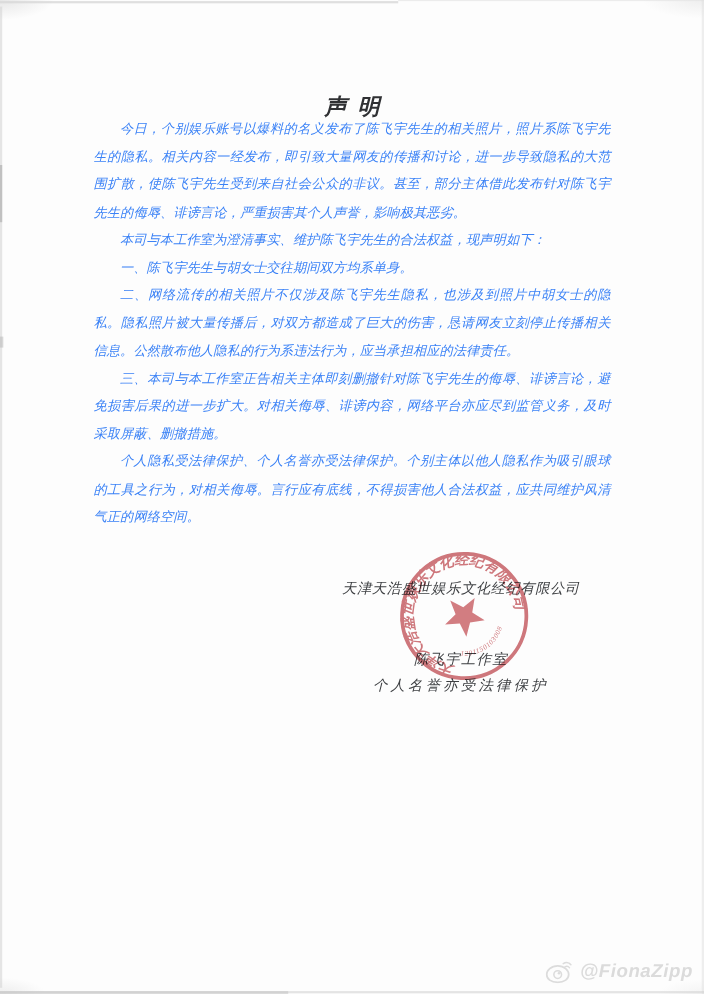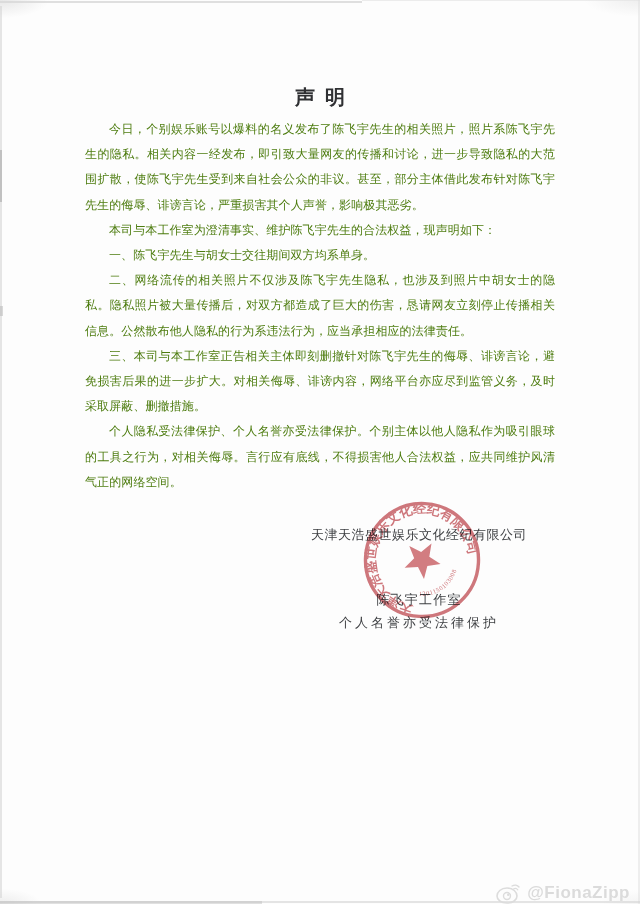--- a/index.html
+++ b/index.html
@@ -3,21 +3,21 @@
 <meta charset="utf-8">
 <style>
   html,body{margin:0;padding:0;}
   body{
     width:640px;height:904px;
     background:#ffffff;
     font-family:"Liberation Serif","DejaVu Serif",serif;
     overflow:hidden;
   }
   .page{
-    position:relative;width:640px;height:904px;background:#fdfdfd;overflow:hidden;
+    position:relative;width:640px;height:904px;background:#fdfdfd;overflow:hidden;font-style:italic;
   }
   
   .page::before{
     content:"";position:absolute;inset:0;pointer-events:none;
     background:
       radial-gradient(70px 26px at 0% 0%, rgba(150,150,150,.22), transparent 70%),
       radial-gradient(80px 24px at 100% 0%, rgba(160,160,160,.16), transparent 70%),
       radial-gradient(60px 22px at 0% 100%, rgba(160,160,160,.18), transparent 70%),
       radial-gradient(60px 20px at 100% 100%, rgba(170,170,170,.12), transparent 70%);
   }
@@ -30,43 +30,43 @@
   .edge-right{right:0;top:0;width:2px;height:904px;background:#e0e0e0;opacity:.5;}
   .edge-bottom{bottom:1px;left:0;width:640px;height:2px;background:#cfcfcf;opacity:.55;}
   .edge-bottom-dark{bottom:0;left:0;width:262px;height:3px;background:#bcbcbc;opacity:.45;}
 
   .doc-title{
     position:absolute;top:84px;left:0;width:640px;
     text-align:center;font-size:20px;font-weight:bold;color:#2f3033;
     letter-spacing:10px;text-indent:10px;margin:0;
   }
   .doc-body{
-    position:absolute;top:117px;left:85px;width:470px;
-    color:#4d7c0f;
+    position:absolute;top:105px;left:85px;width:470px;
+    color:#3b82f6;
   }
   .doc-body p{
     margin:0;text-indent:2em;
     font-size:12px;line-height:25.2px;letter-spacing:.1px;
     text-align:justify;
   }
   .signature{
     position:absolute;top:524px;right:110px;width:222px;
     text-align:center;color:#3d3f42;font-size:13px;line-height:22.4px;
   }
   .signature .company{letter-spacing:.5px;}
   .signature .studio{letter-spacing:1.2px;margin-top:43px;}
   .signature .sig-date{letter-spacing:3px;}
 
   .seal{
     position:absolute;left:352px;top:490px;width:140px;height:140px;
     transform:rotate(-42deg);
     opacity:.8;mix-blend-mode:multiply;pointer-events:none;
   }
   .watermark{
-    position:absolute;right:10px;bottom:0;
+    position:absolute;right:10px;bottom:10px;
     display:flex;align-items:center;gap:5px;
     font-family:"Liberation Sans","DejaVu Sans",sans-serif;
     font-size:17px;font-weight:bold;color:#dbdbdb;letter-spacing:.5px;
   }
 </style>
 </head>
 <body>
 
 <div class="page">
 

